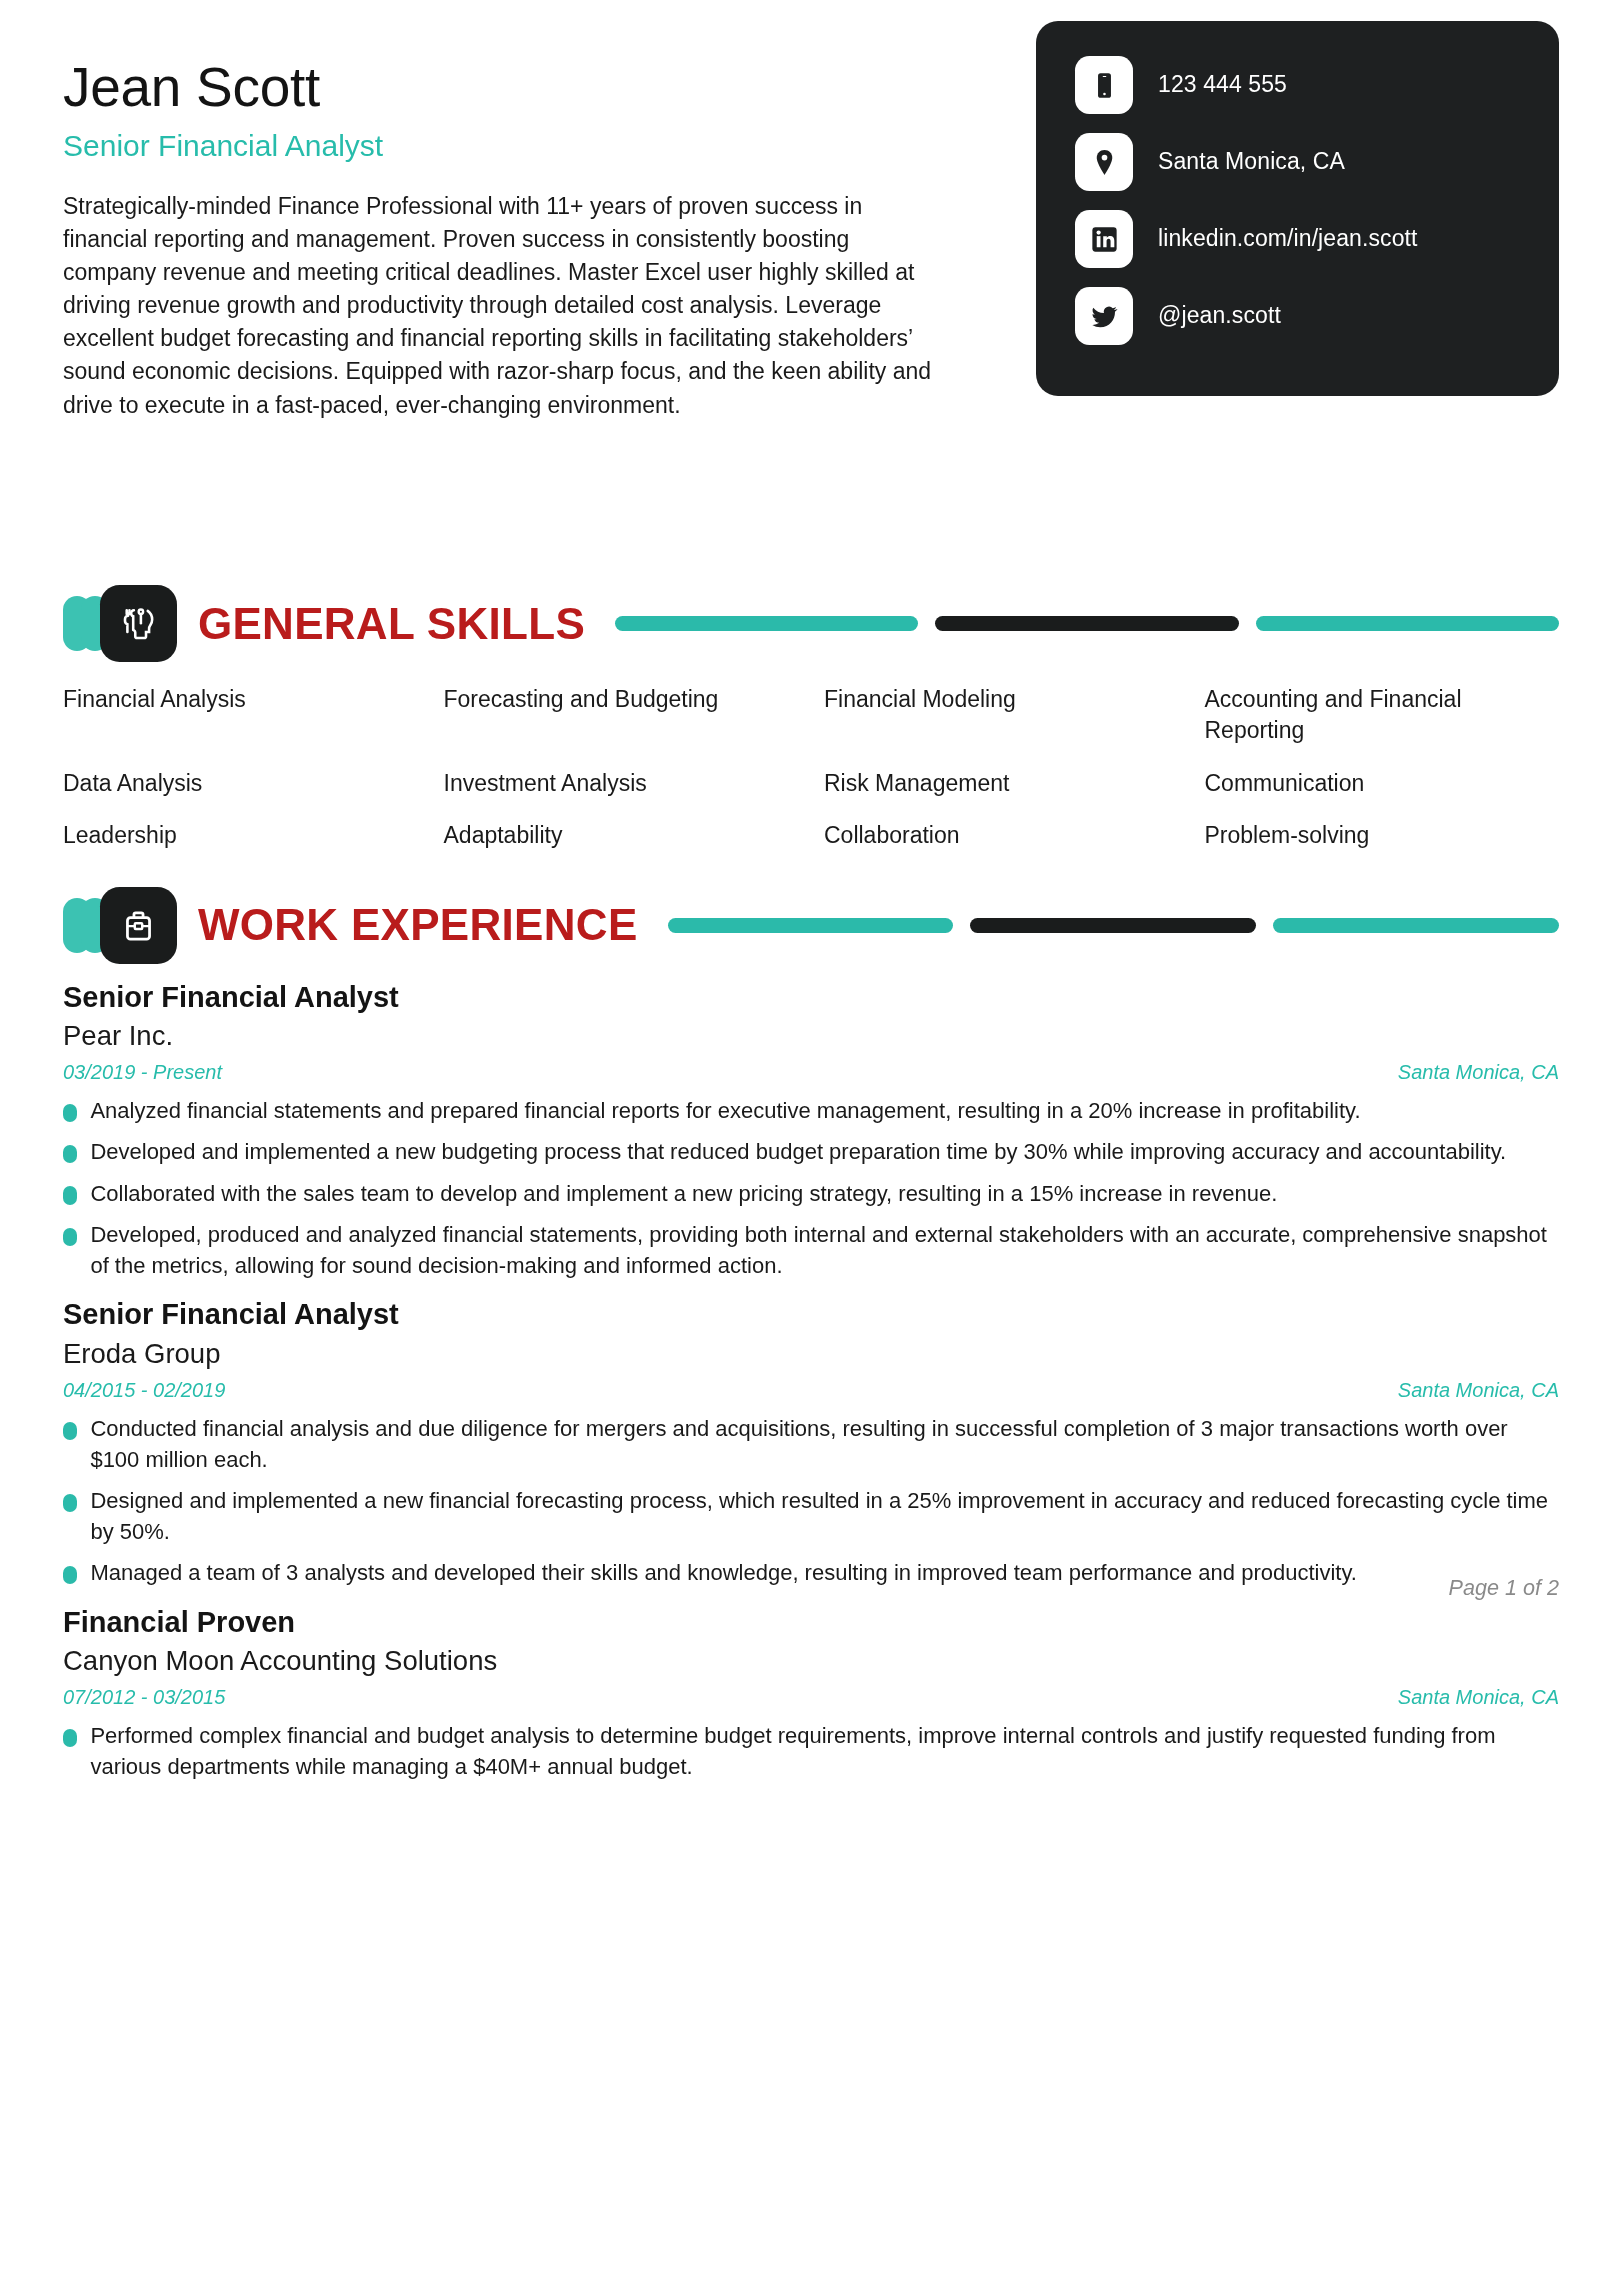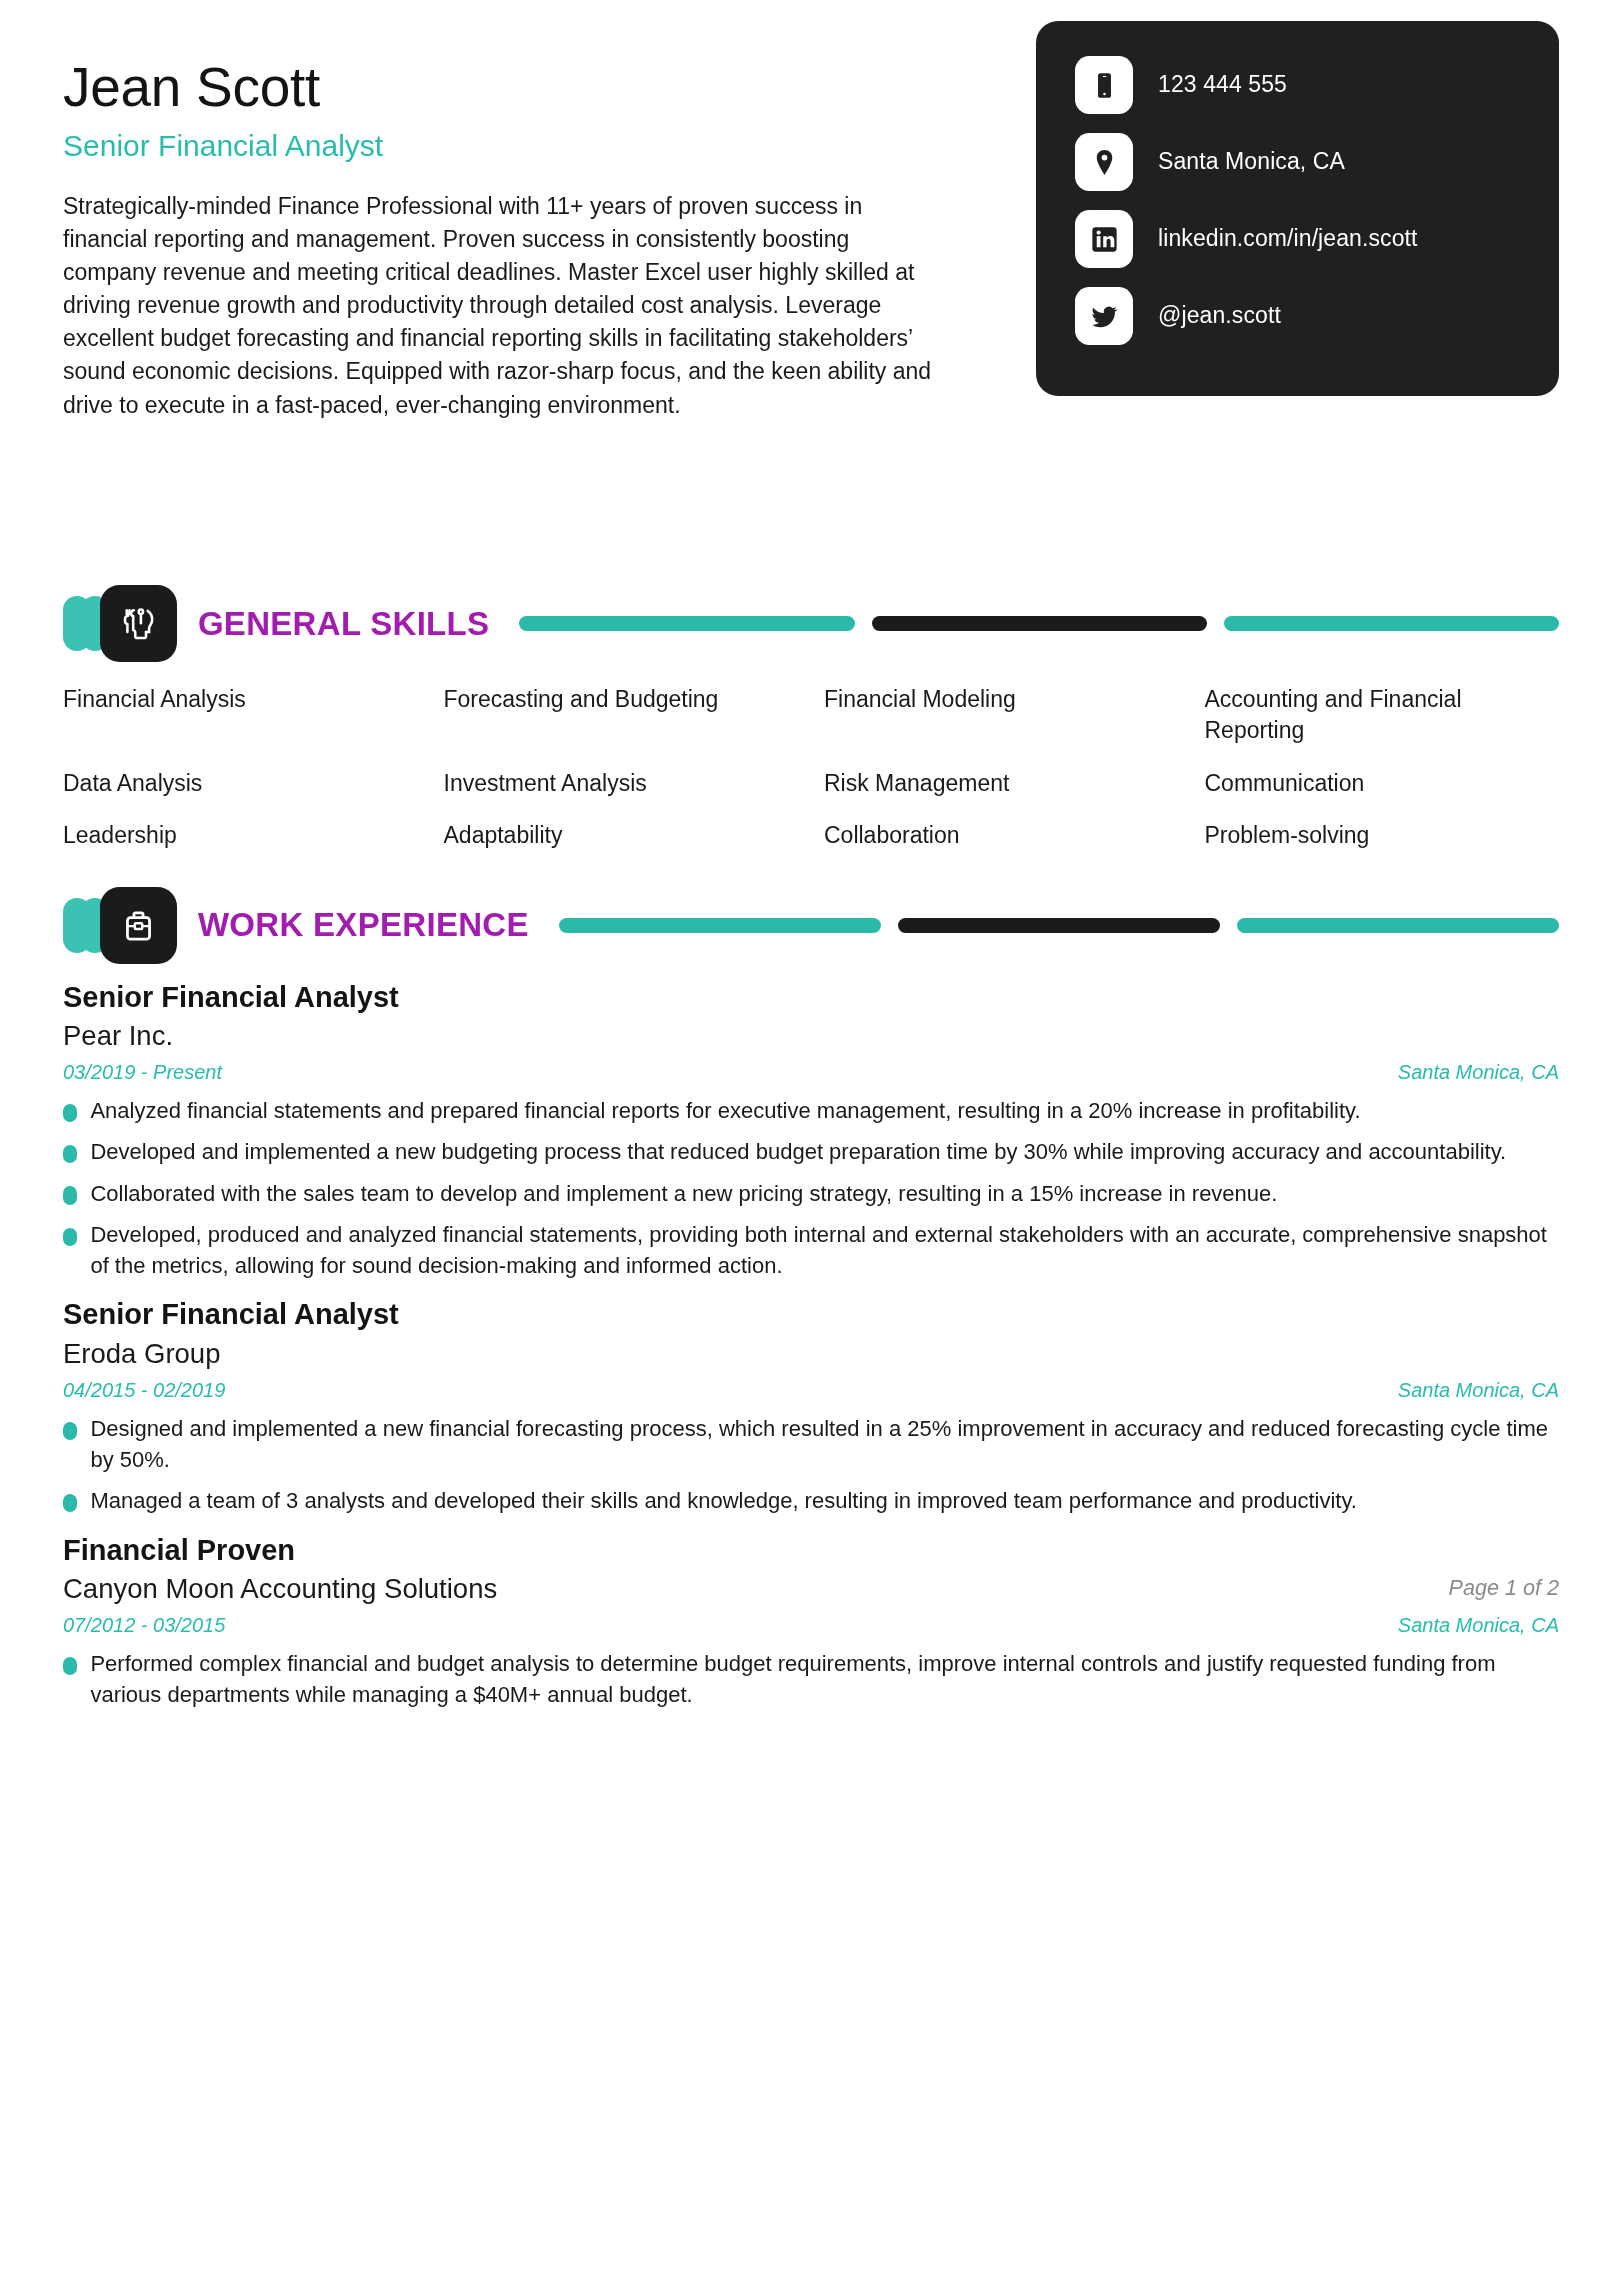--- a/index.html
+++ b/index.html
@@ -129,24 +129,24 @@
     width: 77px;
     height: 77px;
     background: #1a1c1c;
     border-radius: 19.6px;
     display: flex;
     align-items: center;
     justify-content: center;
   }
   .sec-icon svg { display: block; }
   .sec-title {
-    font-size: 33px;
+    font-size: 44px;
     font-weight: 700;
     letter-spacing: 0.3px;
-    color: #a21caf;
+    color: #b91c1c;
     white-space: nowrap;
     margin-left: 3.9px;
   }
   .sec-bars {
     display: flex;
     align-items: center;
     flex: 1 1 auto;
     margin-left: 30px;
     gap: 17px;
   }
@@ -388,20 +388,24 @@
   <div class="exp-block">
     <div class="exp-role">Senior Financial Analyst</div>
     <div class="exp-company">Eroda Group</div>
     <div class="exp-meta">
       <span class="dates">04/2015 - 02/2019</span>
       <span class="loc">Santa Monica, CA</span>
     </div>
     <div class="bullets">
       <div class="bullet">
         <span class="bullet-dot"></span>
+        <span class="bullet-text">Conducted financial analysis and due diligence for mergers and acquisitions, resulting in successful completion of 3 major transactions worth over $100 million each.</span>
+      </div>
+      <div class="bullet">
+        <span class="bullet-dot"></span>
         <span class="bullet-text">Designed and implemented a new financial forecasting process, which resulted in a 25% improvement in accuracy and reduced forecasting cycle time by 50%.</span>
       </div>
       <div class="bullet">
         <span class="bullet-dot"></span>
         <span class="bullet-text">Managed a team of 3 analysts and developed their skills and knowledge, resulting in improved team performance and productivity.</span>
       </div>
     </div>
   </div>
 
   <div class="exp-block">

